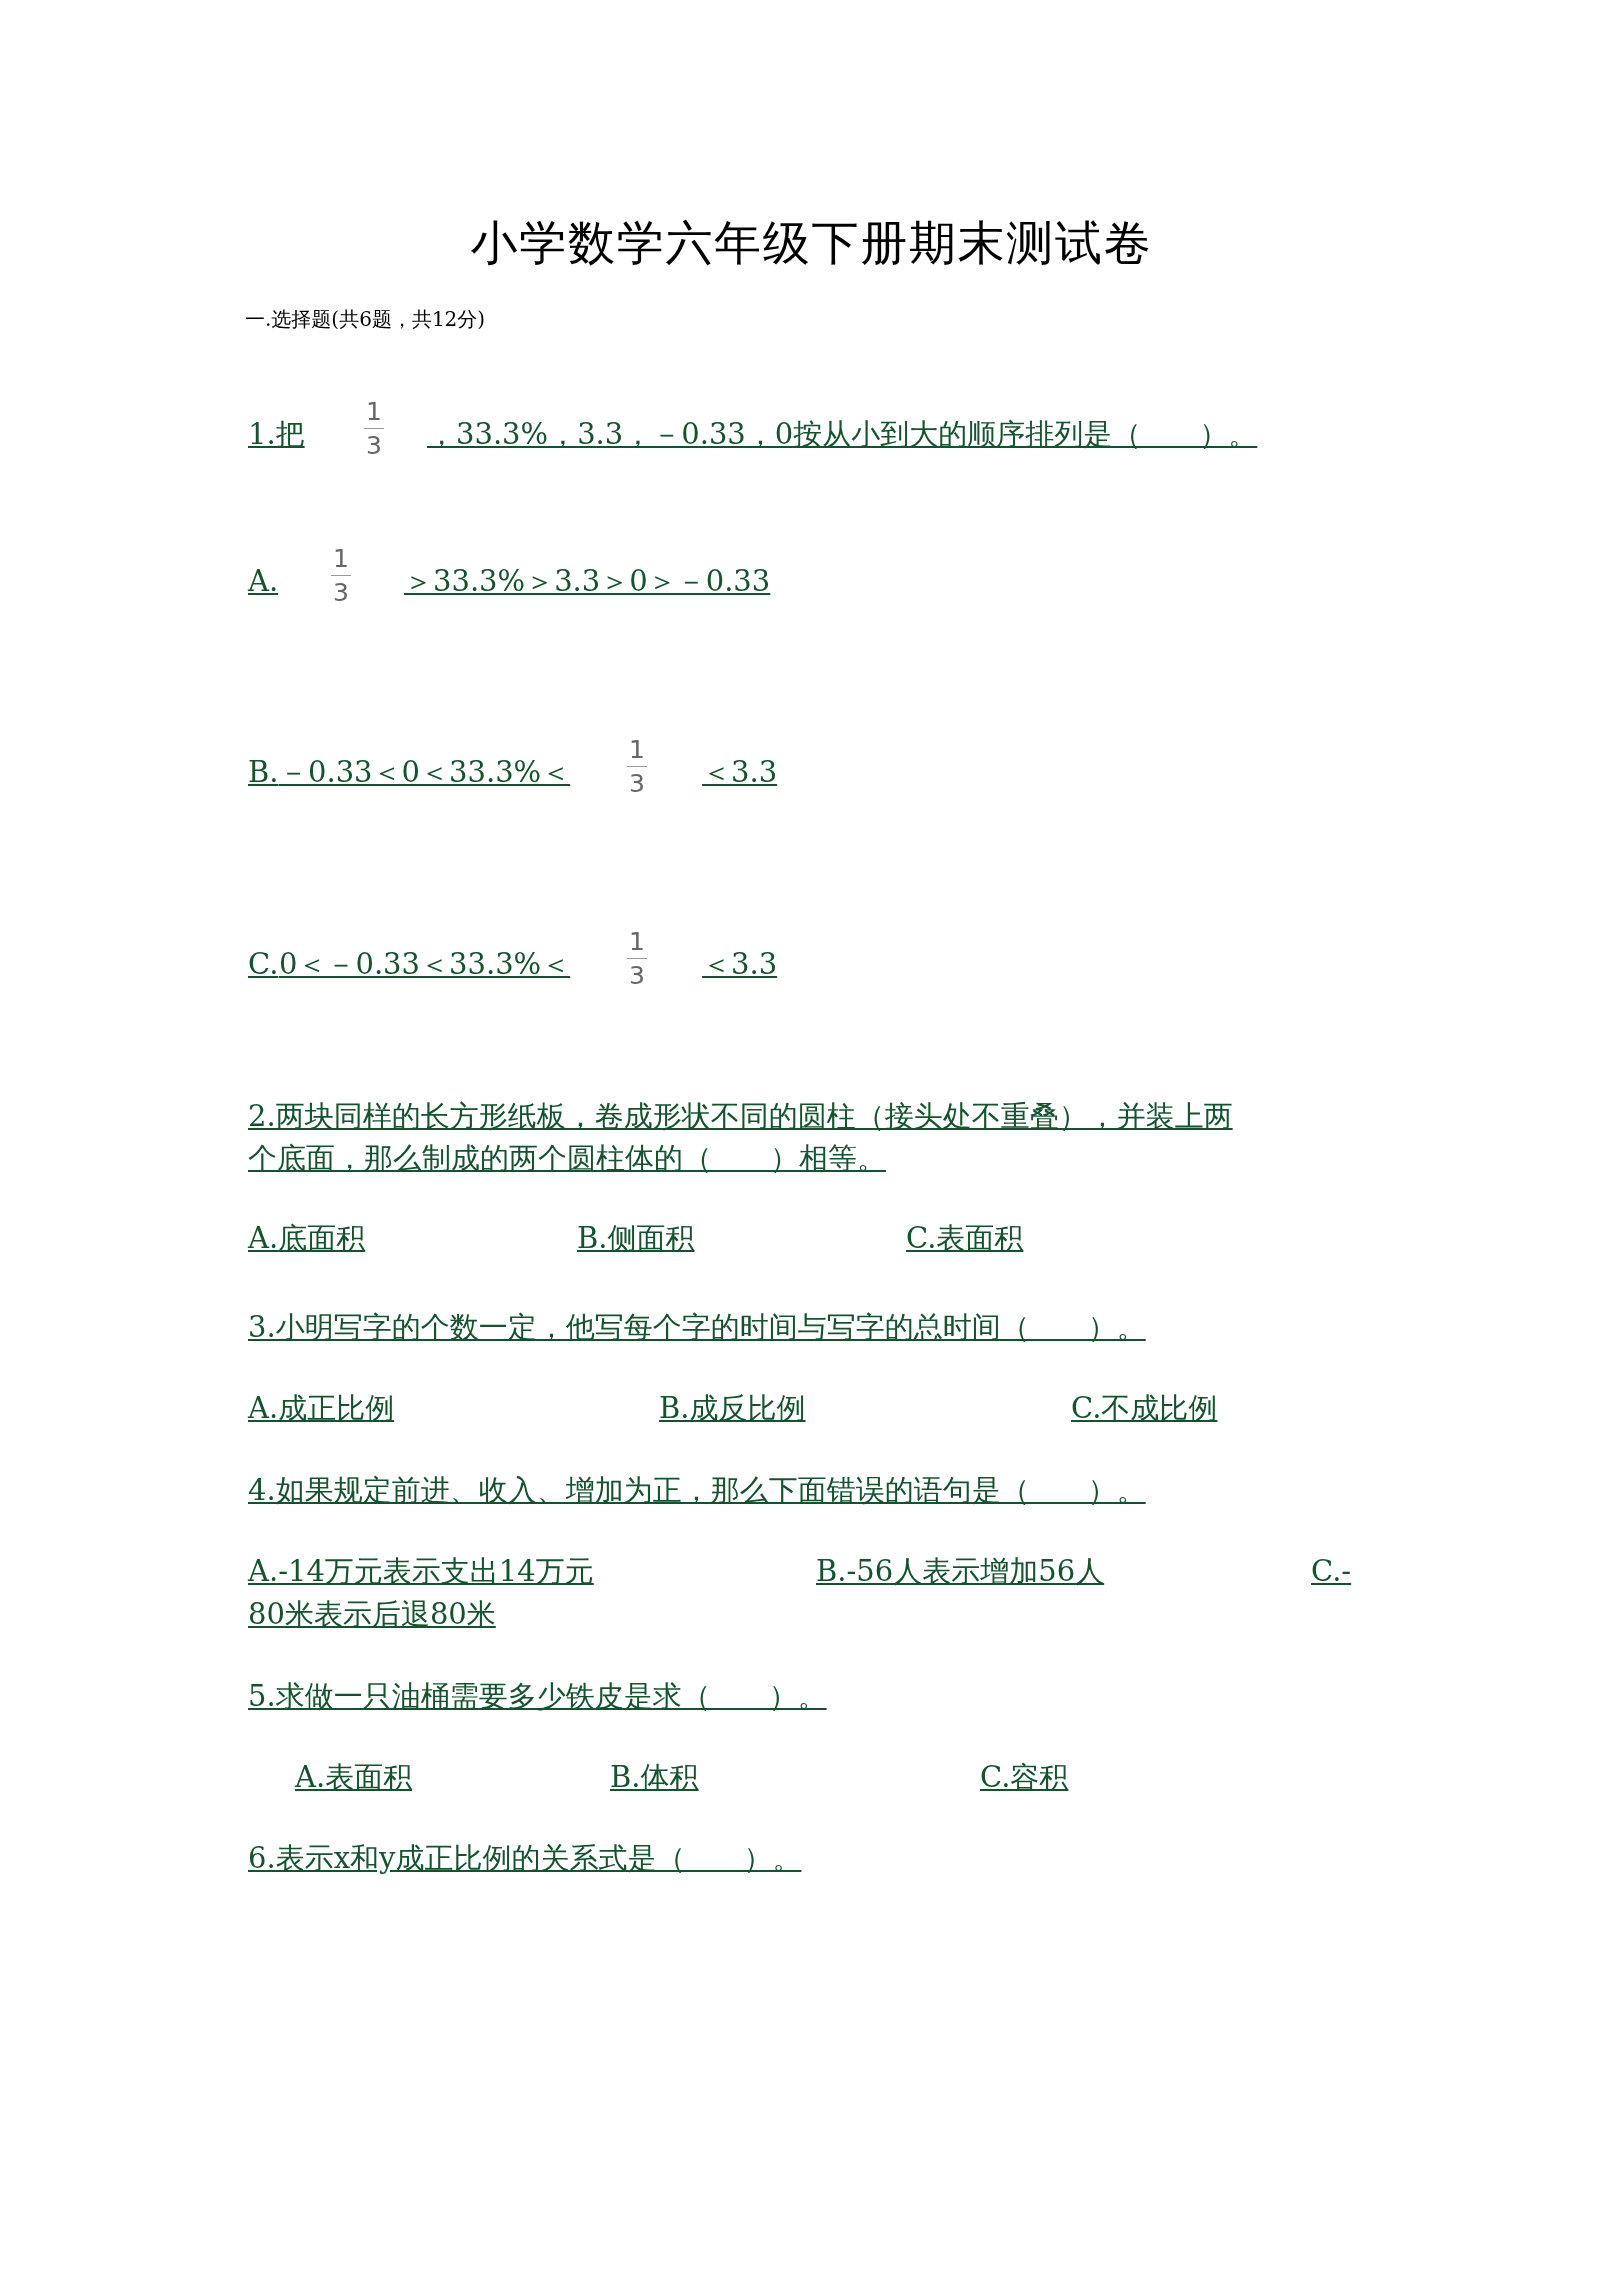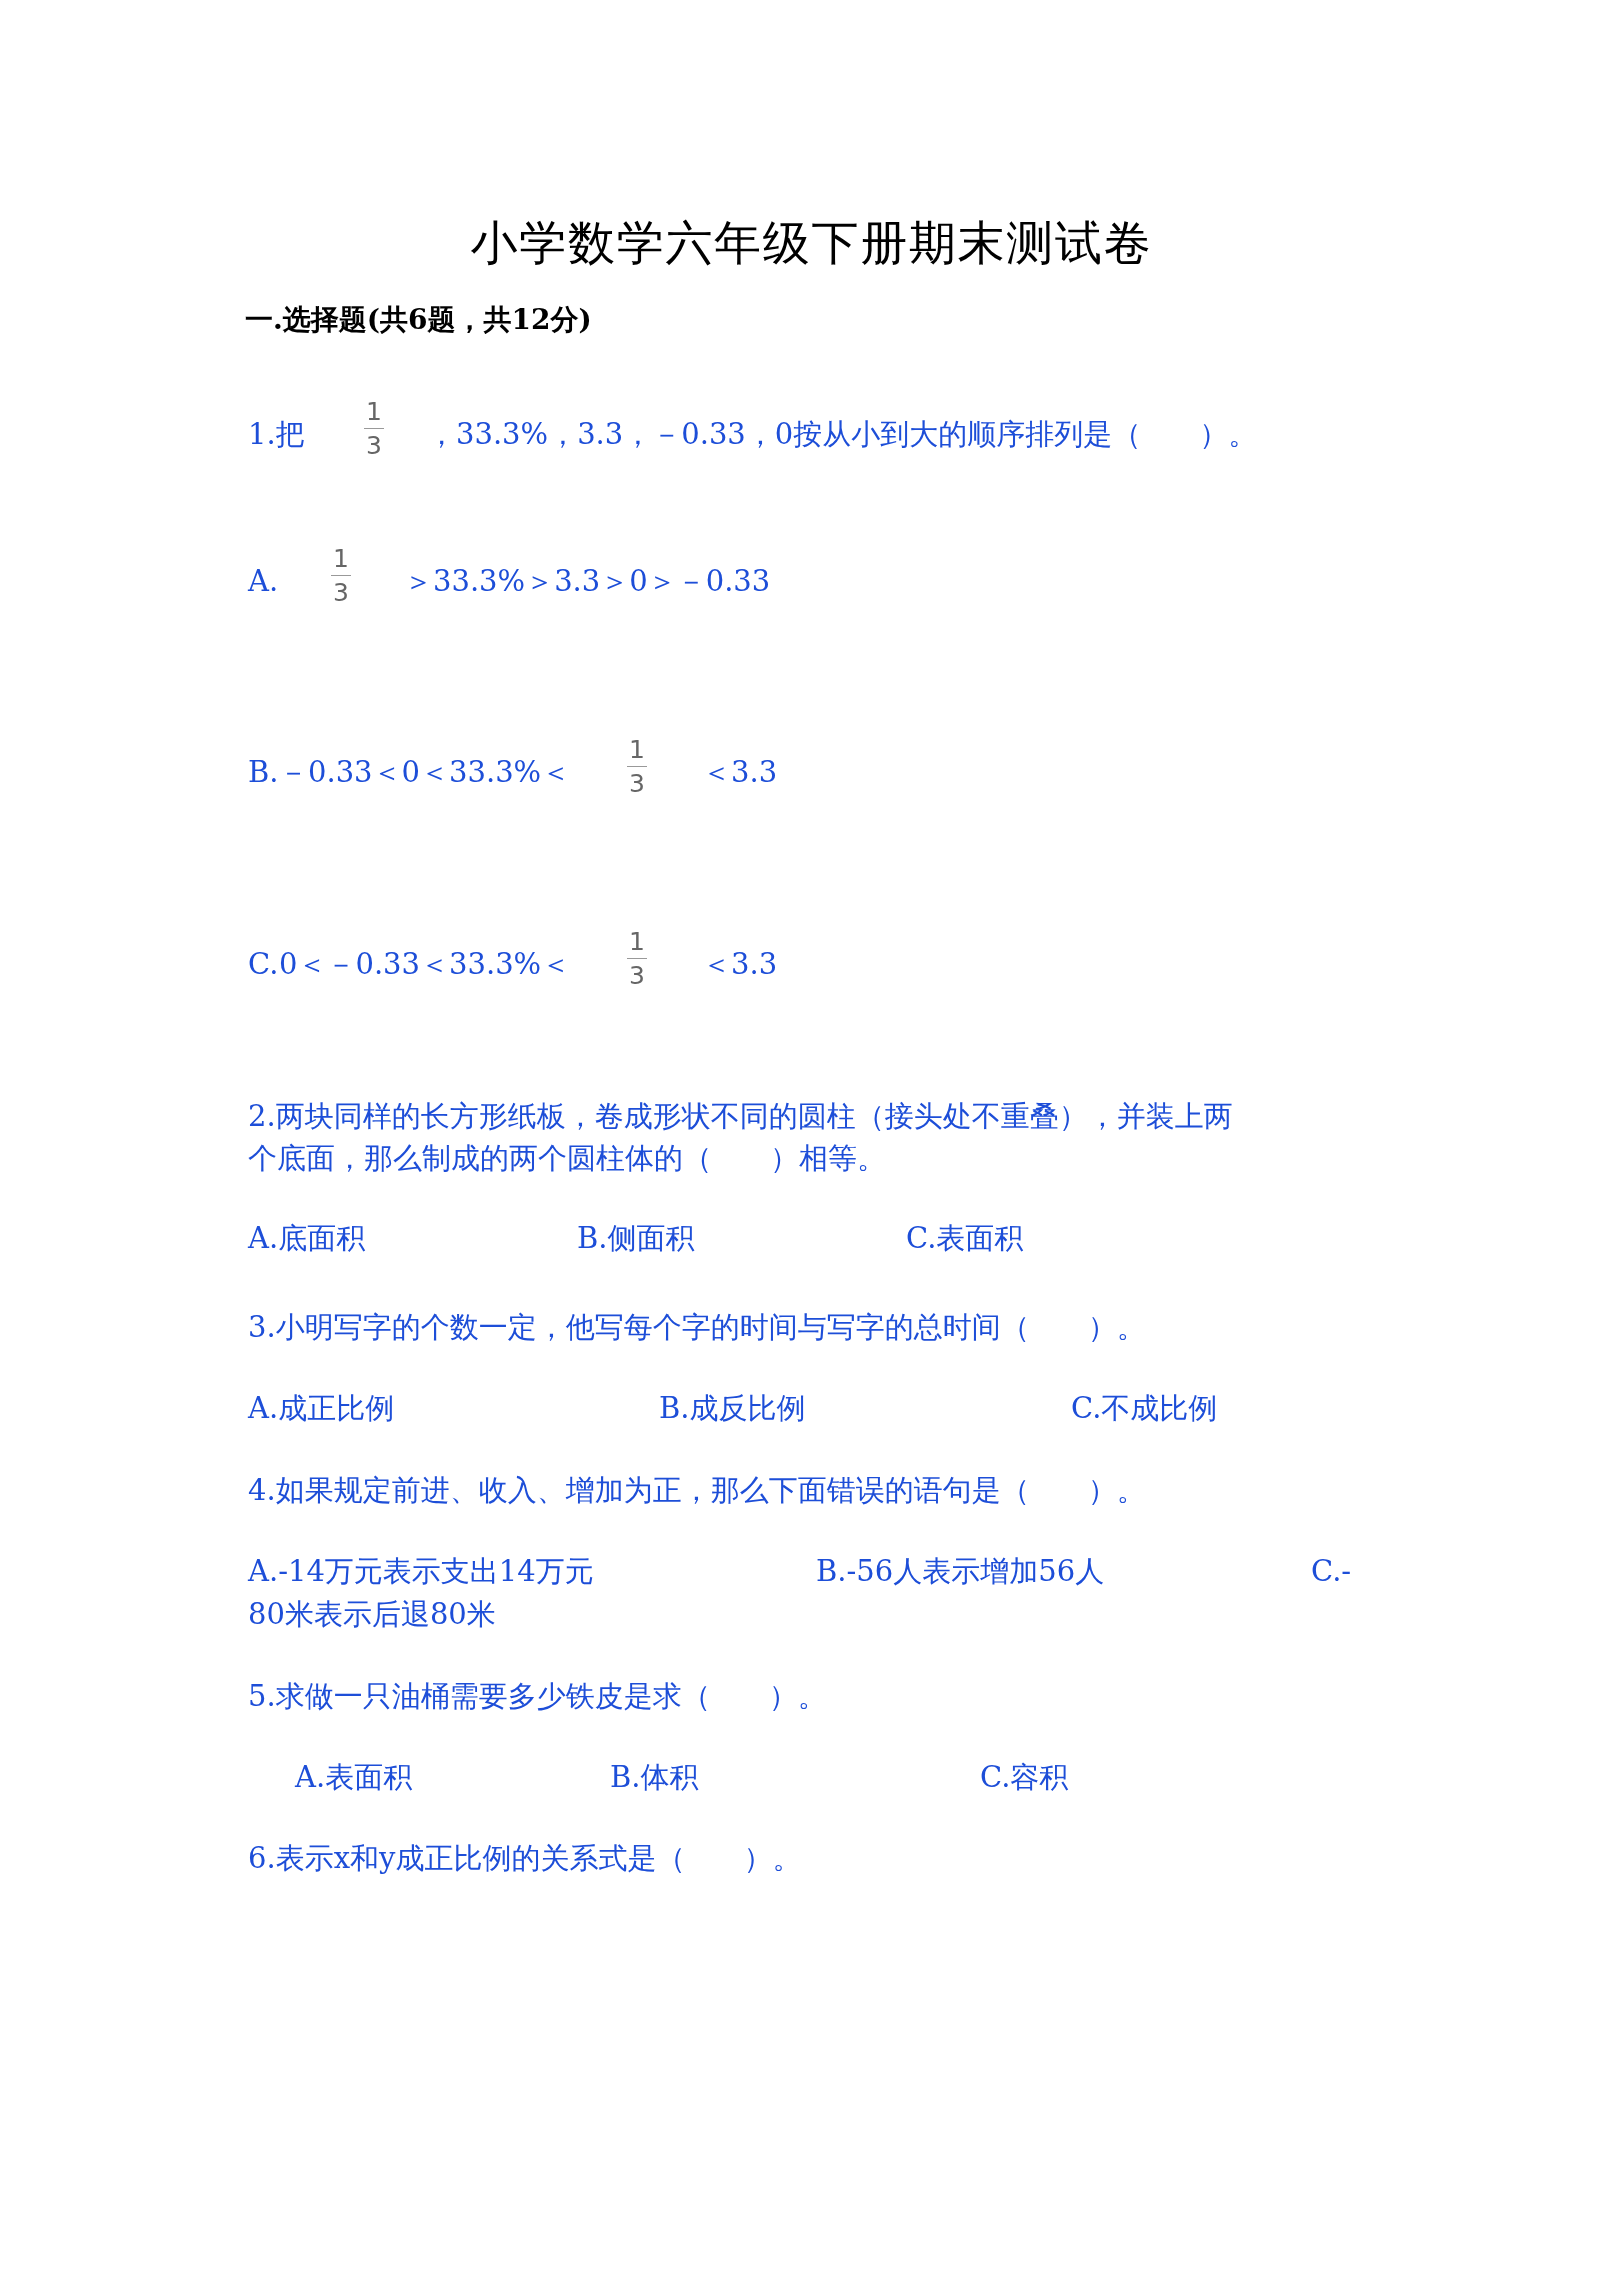--- a/index.html
+++ b/index.html
@@ -1,21 +1,21 @@
 <!DOCTYPE html>
 <html style="font-size:13.5px"><head>
 <meta charset="utf-8">
 <style>
   html, body { margin:0; padding:0; background:#ffffff; }
   body { width:1623px; height:2295px; position:relative; overflow:hidden;
          font-family:"DejaVu Serif","Liberation Serif",serif; color:#111; }
   .abs { position:absolute; white-space:nowrap; }
   .title { left:0; width:1623px; top:201px; text-align:center; font-size:47px; line-height:59px; letter-spacing:1.7px; color:#000;margin-top:12px; }
-  .section { left:245px; top:301px; font-size:28px; line-height:37px; font-weight:bold; color:#000; }
-  .line { font-size:29px; line-height:41px; color:#1d4ed8; }
+  .section { left:245px; top:301px; font-size:20px; line-height:37px; font-weight:normal; color:#000; }
+  .line { font-size:29px; line-height:41px; color:#14532d;text-decoration:underline; }
   .frac { position:absolute; display:inline-flex; flex-direction:column; align-items:center;
           font-family:"DejaVu Sans","Liberation Sans",sans-serif; color:#666; font-size:25px; line-height:29px; }
   .frac .bar { width:20px; height:1.7px; background:#999; margin:1.7px 0; }
 </style>
 </head>
 <body>
 
 <div>
 
   <div class="abs title">小学数学六年级下册期末测试卷</div>

